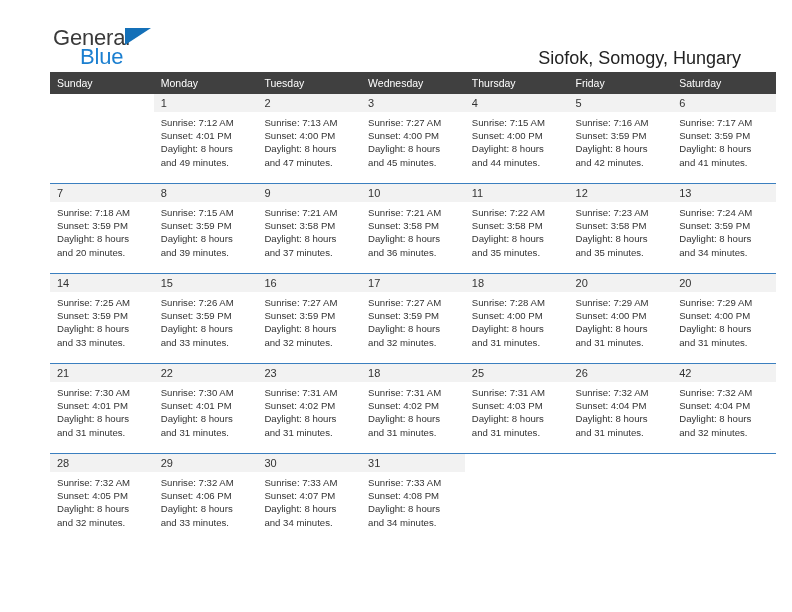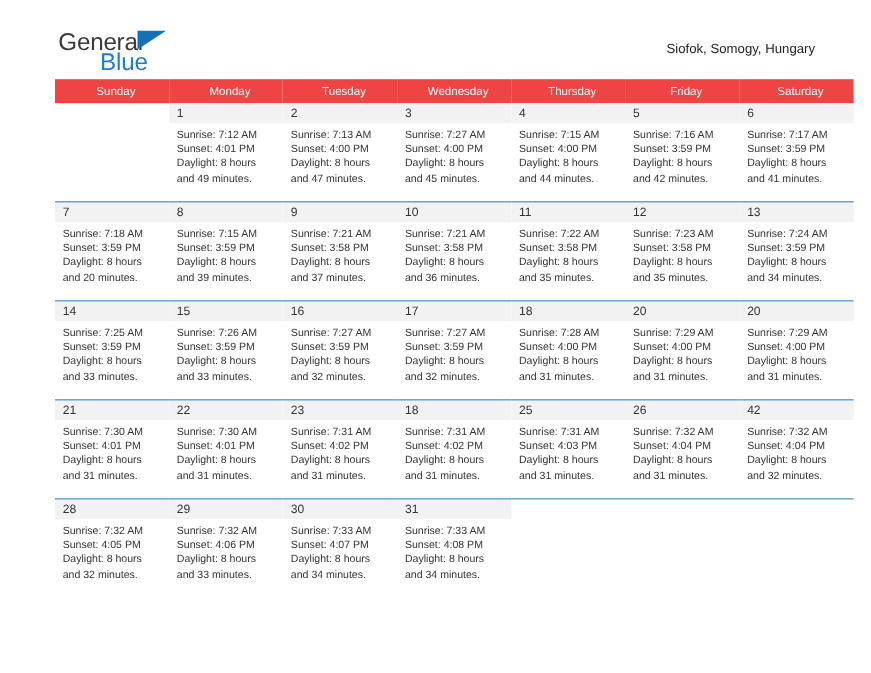--- a/index.html
+++ b/index.html
@@ -52,54 +52,54 @@
     left: 72px;
     width: 0;
     height: 0;
     border-top: 17px solid #1470b8;
     border-right: 26px solid transparent;
   }
   .brand-row2 {
     font-size: 22px;
     color: #1b7fd0;
     margin-top: -3px;
-    margin-left: 38px;
+    margin-left: 27px;
     letter-spacing: -0.2px;
   }
   .titles {
     text-align: right;
     padding-right: 1px;
   }
   .cal-title {
     font-size: 28.5px;
     font-weight: 400;
     color: #222222;
     line-height: 1.05;
     white-space: nowrap;
   }
   .cal-subtitle {
-    font-size: 12px;
+    font-size: 18px;
     font-weight: 400;
     color: #222222;
-    margin-top: 10px;
+    margin-top: 21px;
     white-space: nowrap;
   }
 
   
   .calendar {
     width: 726px;
     border-collapse: collapse;
     table-layout: fixed;
   }
   .calendar th {
-    background: #ef4444;
+    background: #404040;
     color: #ffffff;
     font-size: 10.5px;
     font-weight: 400;
-    text-align: center;
+    text-align: left;
     padding: 5px 0 5px 7px;
     height: 21px;
     box-sizing: border-box;
     border: none;
   }
   .calendar td {
     width: 103.7px;
     height: 89px;
     vertical-align: top;
     padding: 0;

